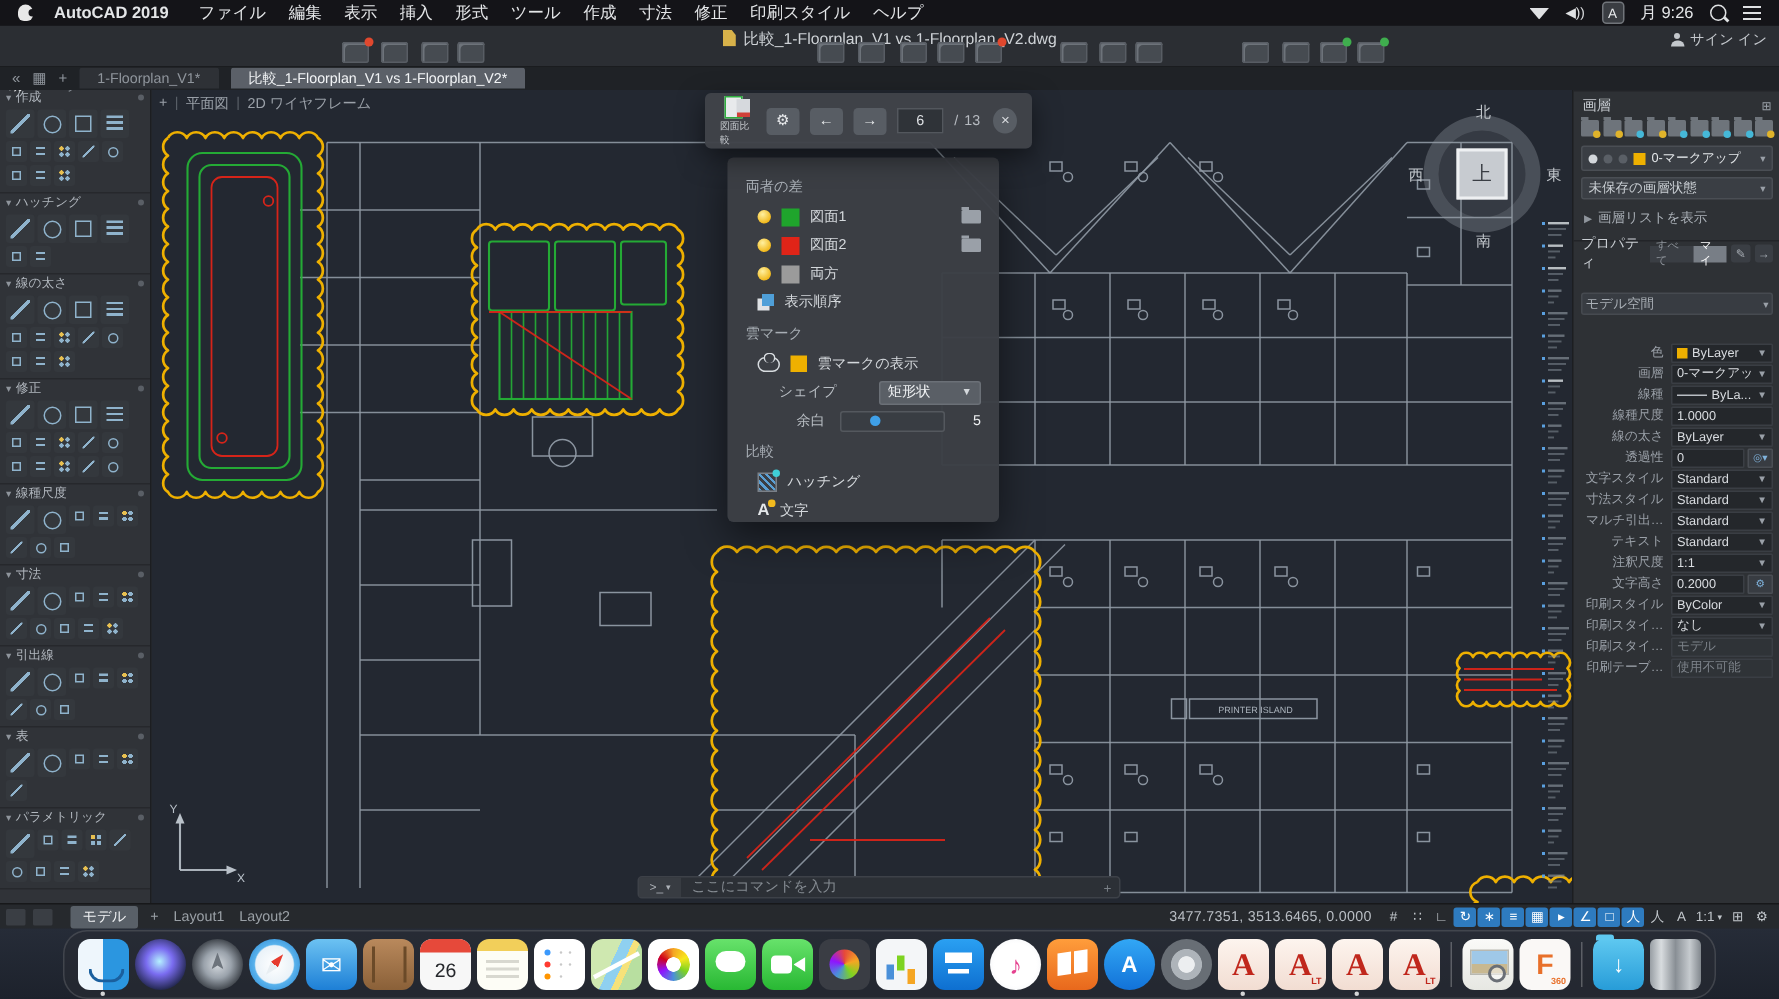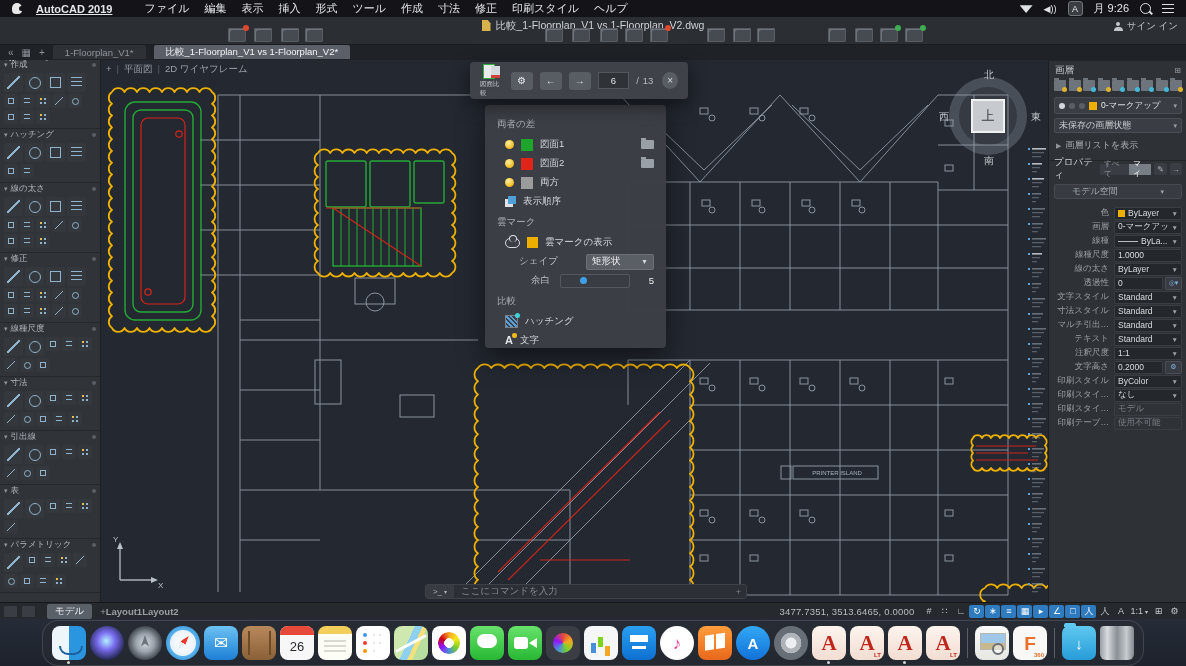--- a/index.html
+++ b/index.html
@@ -3,21 +3,21 @@
 <meta charset="utf-8">
 <style>
   html,body{margin:0;padding:0;background:#101114;}
   body{width:1186px;height:666px;position:relative;overflow:hidden;
        font-family:"Liberation Sans","DejaVu Sans",sans-serif;-webkit-font-smoothing:antialiased;}
   
   .menubar{position:absolute;left:0;top:0;width:100%;height:17px;background:#141418;
     display:flex;align-items:center;color:#e4e6e8;font-size:11px;z-index:60;}
   .apple{width:10px;height:11px;background:#e8e8e8;border-radius:5px 5px 4px 4px;margin:0 14px 0 12px;position:relative;}
   .apple::after{content:'';position:absolute;right:-2px;top:3px;width:5px;height:5px;border-radius:50%;background:#141418;}
-  .mb-app{font-weight:bold;margin-right:32px;text-decoration:underline;}
+  .mb-app{font-weight:bold;margin-right:20px;}
   .mb-item{margin-right:15px;cursor:default;}
   .mb-right{margin-left:auto;display:flex;align-items:center;gap:11px;padding-right:12px;}
   .wifi{width:13px;height:9px;background:#dfe1e3;clip-path:polygon(50% 100%,0 15%,100% 15%);border-radius:2px;}
   .vol{color:#dfe1e3;font-size:9px;}
   .ime{width:13px;height:13px;background:#3a3d42;border:1px solid #71757a;border-radius:3px;
        display:flex;align-items:center;justify-content:center;font-size:9px;color:#e8eaec;}
   .clock{font-size:11px;}
   .spy{width:9px;height:9px;border:1.5px solid #dfe1e3;border-radius:50%;position:relative;}
   .spy::after{content:'';position:absolute;left:8px;top:8px;width:4px;height:1.5px;background:#dfe1e3;transform:rotate(45deg);}
   .nlist{width:12px;height:10px;background:repeating-linear-gradient(#dfe1e3 0 1.5px,transparent 1.5px 4px);}
@@ -140,39 +140,39 @@
   .state-dd{margin:4px 5px 0;height:13px;background:#3a3e44;border:1px solid #4a4e54;border-radius:2px;
     display:flex;align-items:center;padding:0 4px;color:#c9ced3;}
   .showlist{display:flex;align-items:center;gap:4px;padding:6px 7px 0;color:#aab0b7;}
   .tri{font-size:7px;color:#8f959c;}
   .prop-head{display:flex;align-items:center;height:16px;margin-top:8px;padding:0 5px;border-top:1px solid #222428;color:#c9ced3;font-size:9.5px;}
   .seg{margin-left:auto;display:flex;}
   .seg span{height:11px;padding:0 4px;font-size:7.5px;display:flex;align-items:center;background:#3a3e44;color:#8f959c;}
   .seg .on{background:#787e86;color:#fff;}
   .ph-btn{width:13px;height:12px;margin-left:3px;background:#3a3e44;border-radius:2px;color:#aab0b7;font-size:8px;
     display:flex;align-items:center;justify-content:center;}
-  .space-dd{margin:7px 5px;height:13px;background:#383c42;border:1px solid #46…;border:1px solid #464a50;border-radius:2px;
-    display:flex;align-items:center;padding:0 17px;color:#aab0b7;}
+  .space-dd{margin:18px 5px;height:13px;background:#383c42;border:1px solid #46…;border:1px solid #464a50;border-radius:2px;
+    display:flex;align-items:center;padding:0 2px;color:#aab0b7;}
   .prow{display:flex;align-items:center;height:14px;padding:0 5px 0 2px;}
   .plab{width:58px;text-align:right;color:#9aa0a8;font-size:8.5px;padding-right:5px;white-space:nowrap;overflow:hidden;flex:none;}
   .pfield{flex:1;height:11px;background:#24272b;border:1px solid #3a3e44;border-radius:1px;display:flex;align-items:center;
     padding:0 3px;color:#dadde1;font-size:8.5px;gap:3px;min-width:0;}
   .dis .pfield{background:#2f3337;} .dis .pval{color:#7d838a;}
   .pval{flex:1;overflow:hidden;white-space:nowrap;}
   .pcaret{color:#9aa0a8;font-size:6.5px;}
   .psw{width:7px;height:7px;flex:none;}
   .pline{width:20px;height:1px;background:#b9bec4;flex:none;}
   .pbtn{width:15px;height:11px;margin-left:2px;background:#383c42;border:1px solid #4a4e54;border-radius:1px;
     color:#7fb2dc;font-size:7px;display:flex;align-items:center;justify-content:center;flex:none;}
   
   .statusbar{position:absolute;left:0;top:602px;width:100%;height:16px;background:#26292d;border-top:1px solid #17181a;
     display:flex;align-items:center;z-index:35;font-size:9.5px;color:#9aa0a6;}
   .sb-ico{width:13px;height:11px;margin-left:5px;background:#3a3e44;border-radius:1px;}
   .model-chip{margin-left:12px;background:#596068;border-radius:2px;color:#f0f2f4;padding:1px 8px;font-size:9.5px;}
-  .sb-plus{margin-left:8px;} .sb-layout{font-weight:bold;}
+  .sb-plus{margin-left:8px;} .sb-layout{margin-left:10px;}
   .sb-right{margin-left:auto;display:flex;align-items:center;padding-right:4px;}
   .coords{color:#b9bec4;letter-spacing:.2px;margin-right:6px;}
   .st-ico{width:15px;height:13px;display:flex;align-items:center;justify-content:center;font-size:9px;color:#c2c7cc;margin-left:1px;border-radius:2px;}
   .st-ico.on{background:#2e7bbf;color:#fff;}
   .st-chip{display:flex;align-items:center;gap:2px;margin:0 2px;color:#c2c7cc;font-size:9px;}
   .st-chip .car{font-size:6px;}
   
   .desktop-strip{position:absolute;left:0;top:618px;width:100%;height:48px;background:linear-gradient(180deg,#262c38,#1d222c);}
   .dock{position:absolute;left:0;top:620px;width:100%;height:46px;display:flex;justify-content:center;z-index:70;}
   .dock-bar{display:flex;align-items:center;gap:4px;padding:4px 9px;background:rgba(40,44,52,.62);

